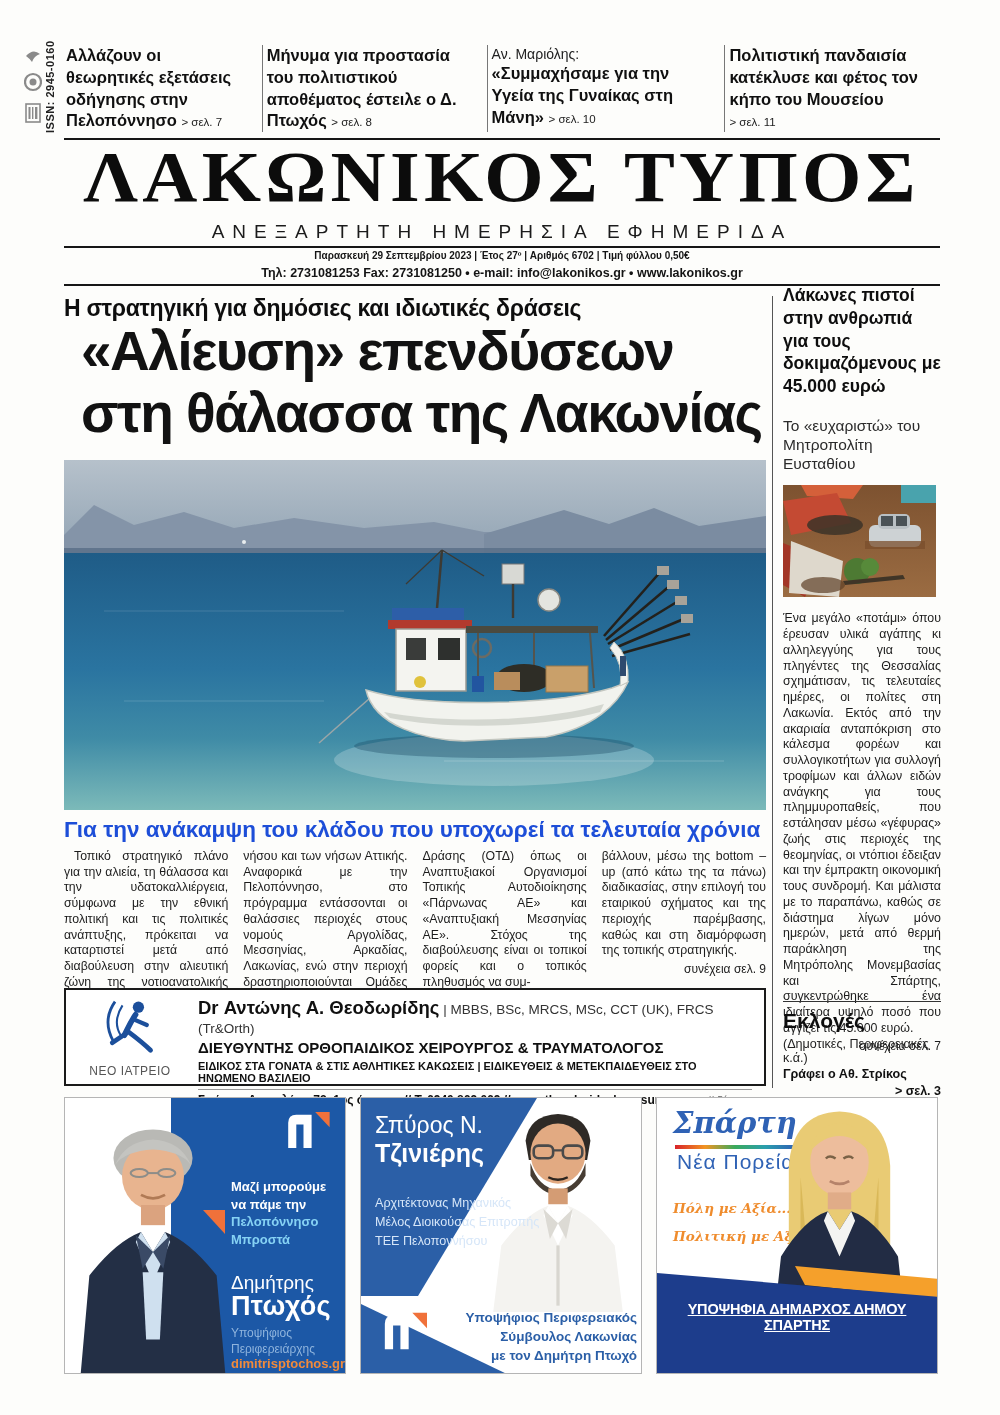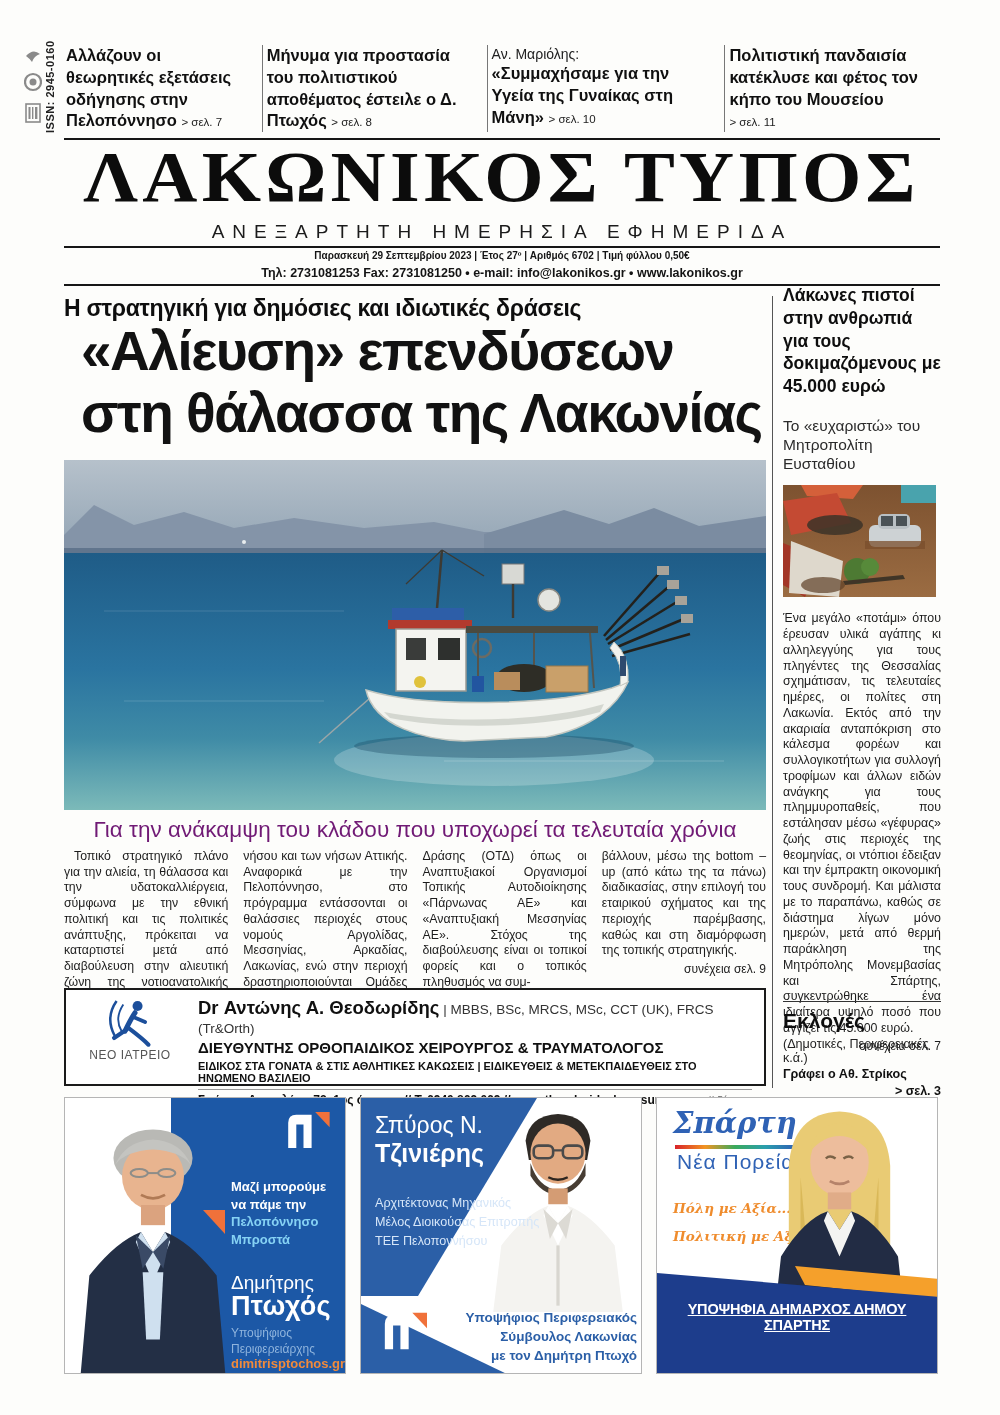--- a/index.html
+++ b/index.html
@@ -33,31 +33,31 @@
   #mast-sub{left:64px;top:221px;width:876px;text-align:center;font-size:19px;letter-spacing:8px;
         font-weight:500;color:#1b1b1b;}
   #dateline{left:64px;top:250px;width:876px;text-align:center;font-size:10px;font-weight:700;color:#141414;}
   #contact{left:64px;top:266px;width:876px;text-align:center;font-size:12.5px;font-weight:700;color:#141414;}
 
   
   #kicker{left:64px;top:295px;width:700px;font-size:23px;font-weight:700;letter-spacing:-0.3px;color:#0e0e0e;}
   #headline{left:64px;top:321px;width:710px;font-size:55px;line-height:1.12;font-weight:700;
         letter-spacing:-1.5px;color:#121212;margin-left:17px;}
   #mainphoto{left:64px;top:460px;width:702px;height:350px;background:#2a74a0;}
-  #subhead{left:64px;top:817px;width:702px;font-size:22.5px;font-weight:400;color:#701a75;text-align:center;}
+  #subhead{left:64px;top:817px;width:702px;font-size:22.5px;font-weight:700;color:#1d4ed8;}
   #bodycols{left:64px;top:849px;width:702px;display:flex;gap:15px;}
   .bcol{flex:1;font-size:12.3px;line-height:1.28;text-align:justify;color:#1c1c1c;}
   .bcol.first{text-indent:10px;}
   .more-line{display:block;text-align:right;margin-top:3px;font-size:12px;color:#1c1c1c;}
 
   
   #docad{left:64px;top:988px;width:702px;height:98px;border:2px solid #1a1a1a;background:#fff;
         display:flex;box-sizing:border-box;}
   #doc-left{width:118px;display:flex;flex-direction:column;align-items:center;justify-content:space-between;
-        padding:6px 0 22px 10px;box-sizing:border-box;}
+        padding:6px 0 6px 10px;box-sizing:border-box;}
   #doc-newoffice{font-size:12px;color:#555;letter-spacing:.5px;}
   #doc-right{flex:1;padding:7px 12px 5px 14px;}
   #doc-name{font-size:18.5px;font-weight:700;color:#101010;}
   #doc-quals{font-size:13.5px;font-weight:500;color:#333;}
   #doc-role{font-size:15px;font-weight:700;margin-top:2px;color:#101010;}
   #doc-spec{font-size:11px;font-weight:700;margin-top:4px;color:#101010;}
   #doc-div{border-top:1px solid #999;margin-top:5px;}
   #doc-addr{font-size:12px;font-weight:700;margin-top:4px;color:#101010;}
   #doc-note{font-size:11px;font-weight:400;font-style:italic;color:#666;}
 

